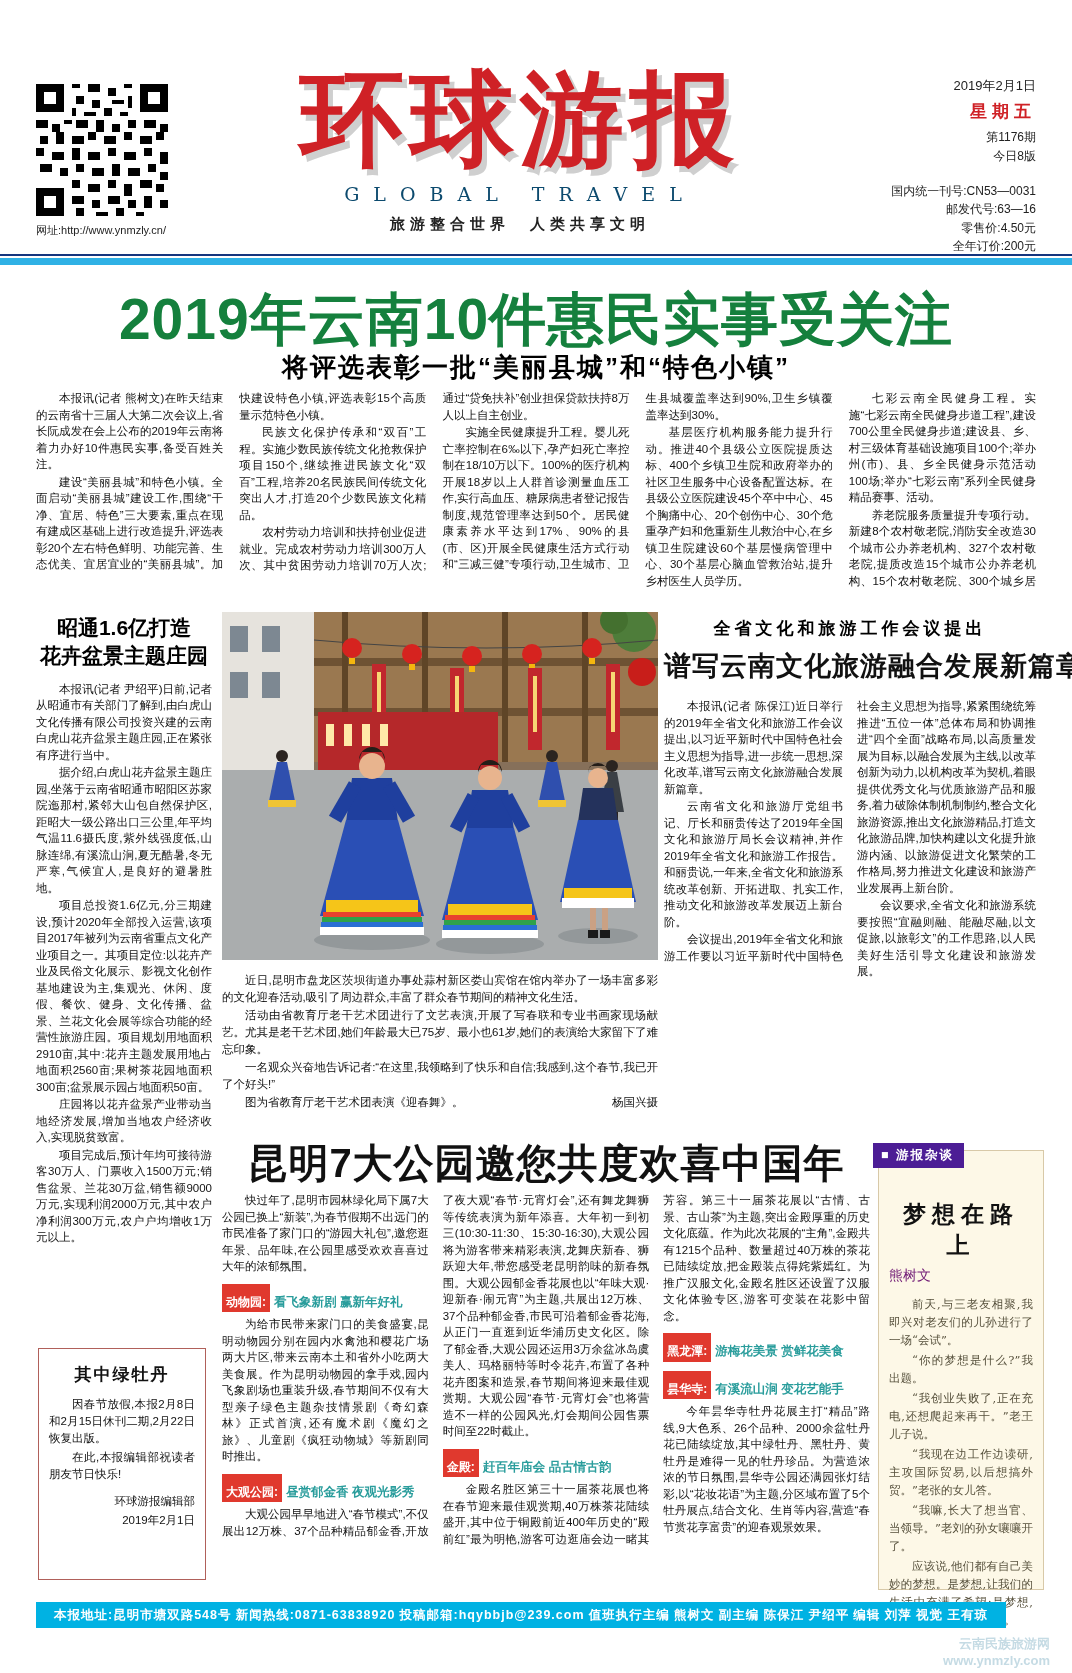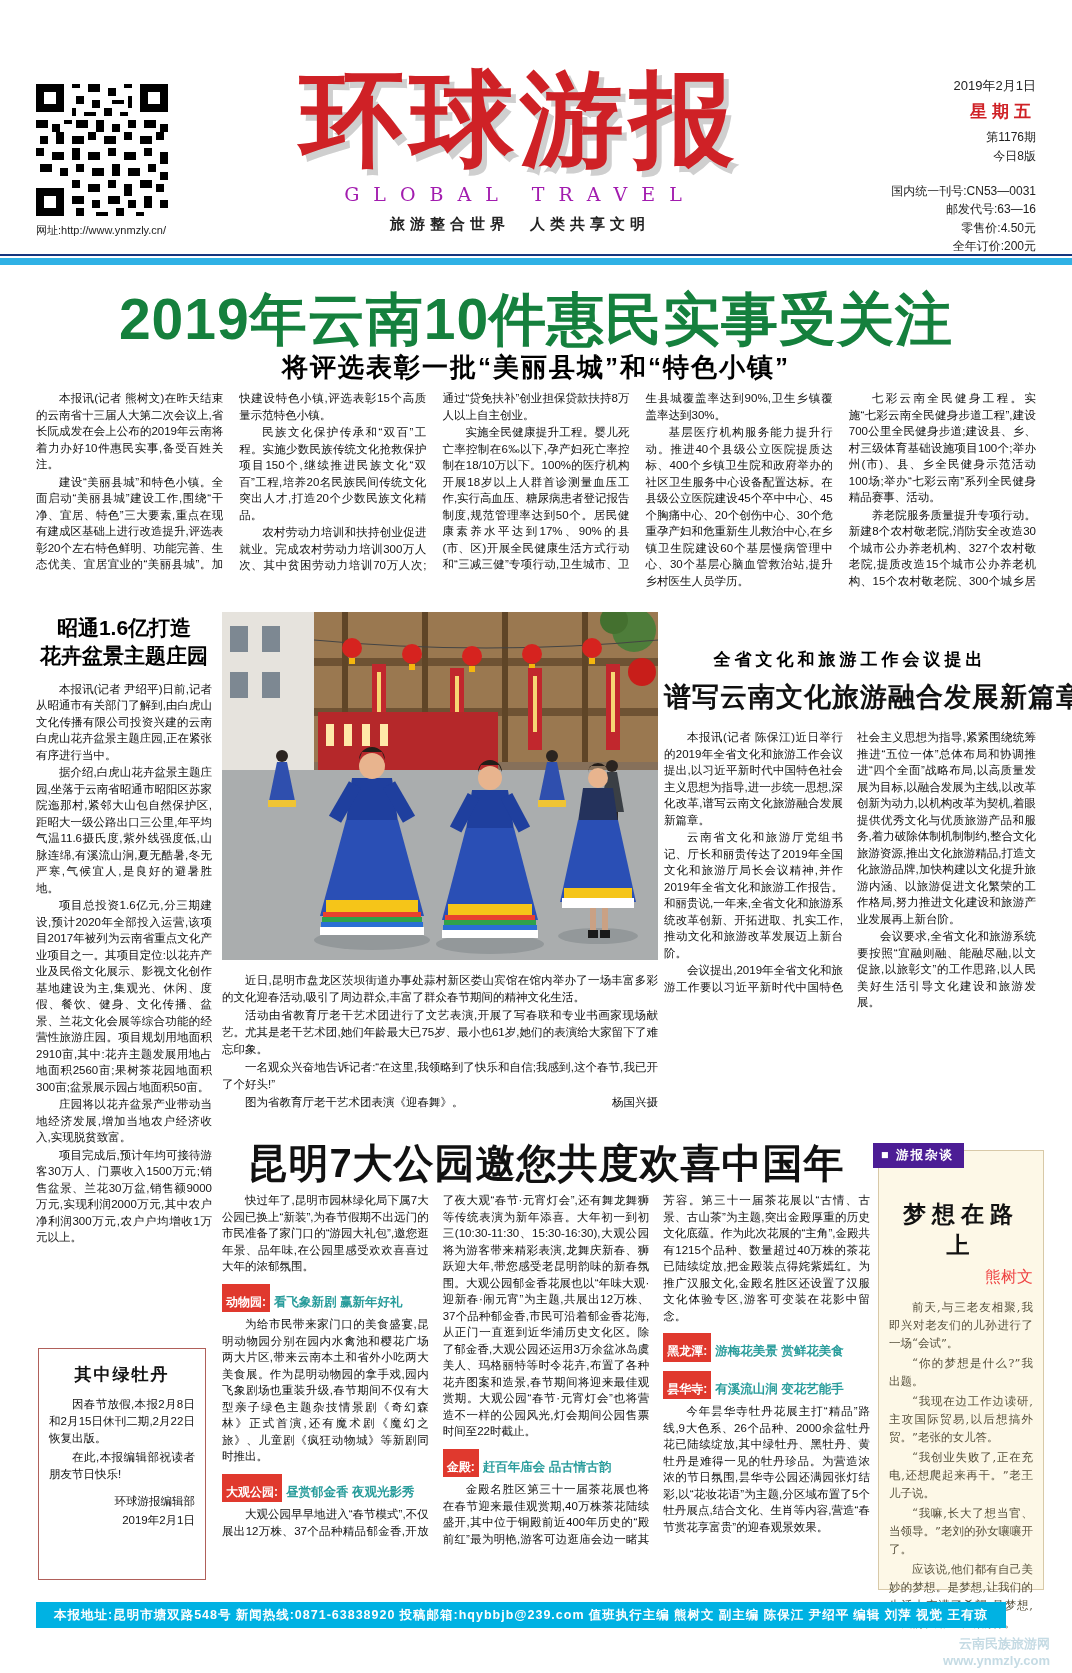--- a/index.html
+++ b/index.html
@@ -6,21 +6,21 @@
   body{width:1072px;height:1673px;position:relative;overflow:hidden;
        font-family:"Liberation Sans","DejaVu Sans",sans-serif;color:#111;}
   .abs{position:absolute;}
   
   .qr{width:132px;height:132px;}
   .site{font-size:11px;color:#222;margin-top:3px;}
   .masthead{width:560px;text-align:center;}
   .mast-cn{font-family:"DejaVu Serif","Liberation Serif",serif;font-weight:bold;
            font-size:104px;line-height:1.05;color:#cf2126;letter-spacing:6px;
            text-shadow:5px 6px 0 #cfcfcf;white-space:nowrap;}
-  .mast-en{font-size:19px;letter-spacing:14px;color:#a21caf;margin-top:10px;font-family:"DejaVu Serif",serif;}
+  .mast-en{font-size:19px;letter-spacing:14px;color:#0c4a6e;margin-top:10px;font-family:"DejaVu Serif",serif;}
   .slogan{font-size:15px;font-weight:bold;letter-spacing:5px;color:#222;margin-top:10px;}
   .pubinfo{width:180px;text-align:right;font-size:12px;line-height:1.55;color:#222;}
   .pub-date{font-size:13px;}
   .pub-week{color:#cf2126;font-size:17px;font-weight:bold;letter-spacing:5px;margin:3px 0;}
   .pub-gap{height:16px;}
   .rule-navy{height:2px;background:#14357e;}
   .rule-cyan{height:7px;background:#2fb1e5;}
   
   .lead-h1{width:1000px;text-align:center;font-size:57px;font-weight:900;
            letter-spacing:1px;white-space:nowrap;color:#15803d;}
@@ -51,21 +51,21 @@
   
   .culture{width:372px;}
   .kicker{text-align:center;font-size:17px;letter-spacing:4px;font-weight:bold;color:#000;margin-bottom:8px;}
   .cult-h{text-align:center;font-size:27px;font-weight:900;letter-spacing:1px;white-space:nowrap;}
   .cols2{width:372px;height:392px;overflow:hidden;column-count:2;column-gap:14px;margin-top:14px;}
   
   .essay{width:166px;height:440px;background:#fdf8e7;border:1px solid #d8c9a8;box-sizing:border-box;padding:34px 10px 10px;}
   .etag{position:absolute;top:-8px;left:-6px;background:#4c1d95;color:#fff;
         font-size:12.5px;font-weight:bold;padding:4px 10px 4px 8px;letter-spacing:2px;}
   .essay h3{margin:14px 0 6px;text-align:center;font-size:23px;font-weight:900;letter-spacing:6px;}
-  .essay .author{text-align:right;font-size:16px;margin:0 0 10px;color:#ef4444;}
+  .essay .author{text-align:left;font-size:14px;margin:0 0 10px;color:#701a75;}
   .essay p{margin:0 0 2px;font-size:11.5px;line-height:18px;text-indent:2em;text-align:justify;
            font-family:"DejaVu Serif","Liberation Serif",serif;color:#56503c;}
   
   .footbar{width:970px;height:26px;background:#00b2e3;color:#fff;font-weight:bold;
            font-size:12.5px;display:flex;align-items:center;justify-content:space-between;
            padding:0 18px;box-sizing:border-box;letter-spacing:1px;white-space:nowrap;}
   .watermark{text-align:right;font-size:13px;font-weight:bold;color:#c5dbe4;line-height:1.3;}
 </style>
 </head>
 <body>
@@ -311,21 +311,21 @@
   </svg>
 </div>
 
 <div class="abs caption" style="left:222px;top:972px;">
   <p>近日,昆明市盘龙区茨坝街道办事处蒜村新区娄山宾馆在馆内举办了一场丰富多彩的文化迎春活动,吸引了周边群众,丰富了群众春节期间的精神文化生活。</p>
   <p>活动由省教育厅老干艺术团进行了文艺表演,开展了写春联和专业书画家现场献艺。尤其是老干艺术团,她们年龄最大已75岁、最小也61岁,她们的表演给大家留下了难忘印象。</p>
   <p>一名观众兴奋地告诉记者:“在这里,我领略到了快乐和自信;我感到,这个春节,我已开了个好头!”</p>
   <p><span>图为省教育厅老干艺术团表演《迎春舞》。</span><span class="credit">杨国兴摄</span></p>
 </div>
 
-<div class="abs culture" style="left:664px;top:648px;">
+<div class="abs culture" style="left:664px;top:617px;">
   <div class="kicker">全省文化和旅游工作会议提出</div>
   <div class="cult-h">谱写云南文化旅游融合发展新篇章</div>
   <div class="cols2 bodytxt">
     <p>本报讯(记者 陈保江)近日举行的2019年全省文化和旅游工作会议提出,以习近平新时代中国特色社会主义思想为指导,进一步统一思想,深化改革,谱写云南文化旅游融合发展新篇章。</p>
     <p>云南省文化和旅游厅党组书记、厅长和丽贵传达了2019年全国文化和旅游厅局长会议精神,并作2019年全省文化和旅游工作报告。和丽贵说,一年来,全省文化和旅游系统改革创新、开拓进取、扎实工作,推动文化和旅游改革发展迈上新台阶。</p>
     <p>会议提出,2019年全省文化和旅游工作要以习近平新时代中国特色社会主义思想为指导,紧紧围绕统筹推进“五位一体”总体布局和协调推进“四个全面”战略布局,以高质量发展为目标,以融合发展为主线,以改革创新为动力,以机构改革为契机,着眼提供优秀文化与优质旅游产品和服务,着力破除体制机制制约,整合文化旅游资源,推出文化旅游精品,打造文化旅游品牌,加快构建以文化提升旅游内涵、以旅游促进文化繁荣的工作格局,努力推进文化建设和旅游产业发展再上新台阶。</p>
     <p>会议要求,全省文化和旅游系统要按照“宜融则融、能融尽融,以文促旅,以旅彰文”的工作思路,以人民美好生活引导文化建设和旅游发展。</p>
   </div>
 </div>
 
@@ -359,22 +359,22 @@
   <p>今年昙华寺牡丹花展主打“精品”路线,9大色系、26个品种、2000余盆牡丹花已陆续绽放,其中绿牡丹、黑牡丹、黄牡丹是难得一见的牡丹珍品。为营造浓浓的节日氛围,昙华寺公园还满园张灯结彩,以“花妆花语”为主题,分区域布置了5个牡丹展点,结合文化、生肖等内容,营造“春节赏花享富贵”的迎春观景效果。</p>
 
 </div>
 
 <div class="abs essay" style="left:878px;top:1150px;">
   <div class="etag">■ 游报杂谈</div>
   <h3>梦想在路上</h3>
   <div class="author">熊树文</div>
   <p>前天,与三老友相聚,我即兴对老友们的儿孙进行了一场“会试”。</p>
   <p>“你的梦想是什么?”我出题。</p>
+  <p>“我创业失败了,正在充电,还想爬起来再干。”老王儿子说。</p>
   <p>“我现在边工作边读研,主攻国际贸易,以后想搞外贸。”老张的女儿答。</p>
-  <p>“我创业失败了,正在充电,还想爬起来再干。”老王儿子说。</p>
   <p>“我嘛,长大了想当官、当领导。”老刘的孙女嚷嚷开了。</p>
   <p>应该说,他们都有自己美妙的梦想。是梦想,让我们的生活中充满了希望;是梦想,让我们在路上不断前行。</p>
 </div>
 
 <div class="abs footbar" style="left:36px;top:1602px;">
   <span>本报地址:昆明市塘双路548号</span>
   <span>新闻热线:0871-63838920</span>
   <span>投稿邮箱:hqybbjb@239.com</span>
   <span>值班执行主编 熊树文</span>
   <span>副主编 陈保江 尹绍平</span>

